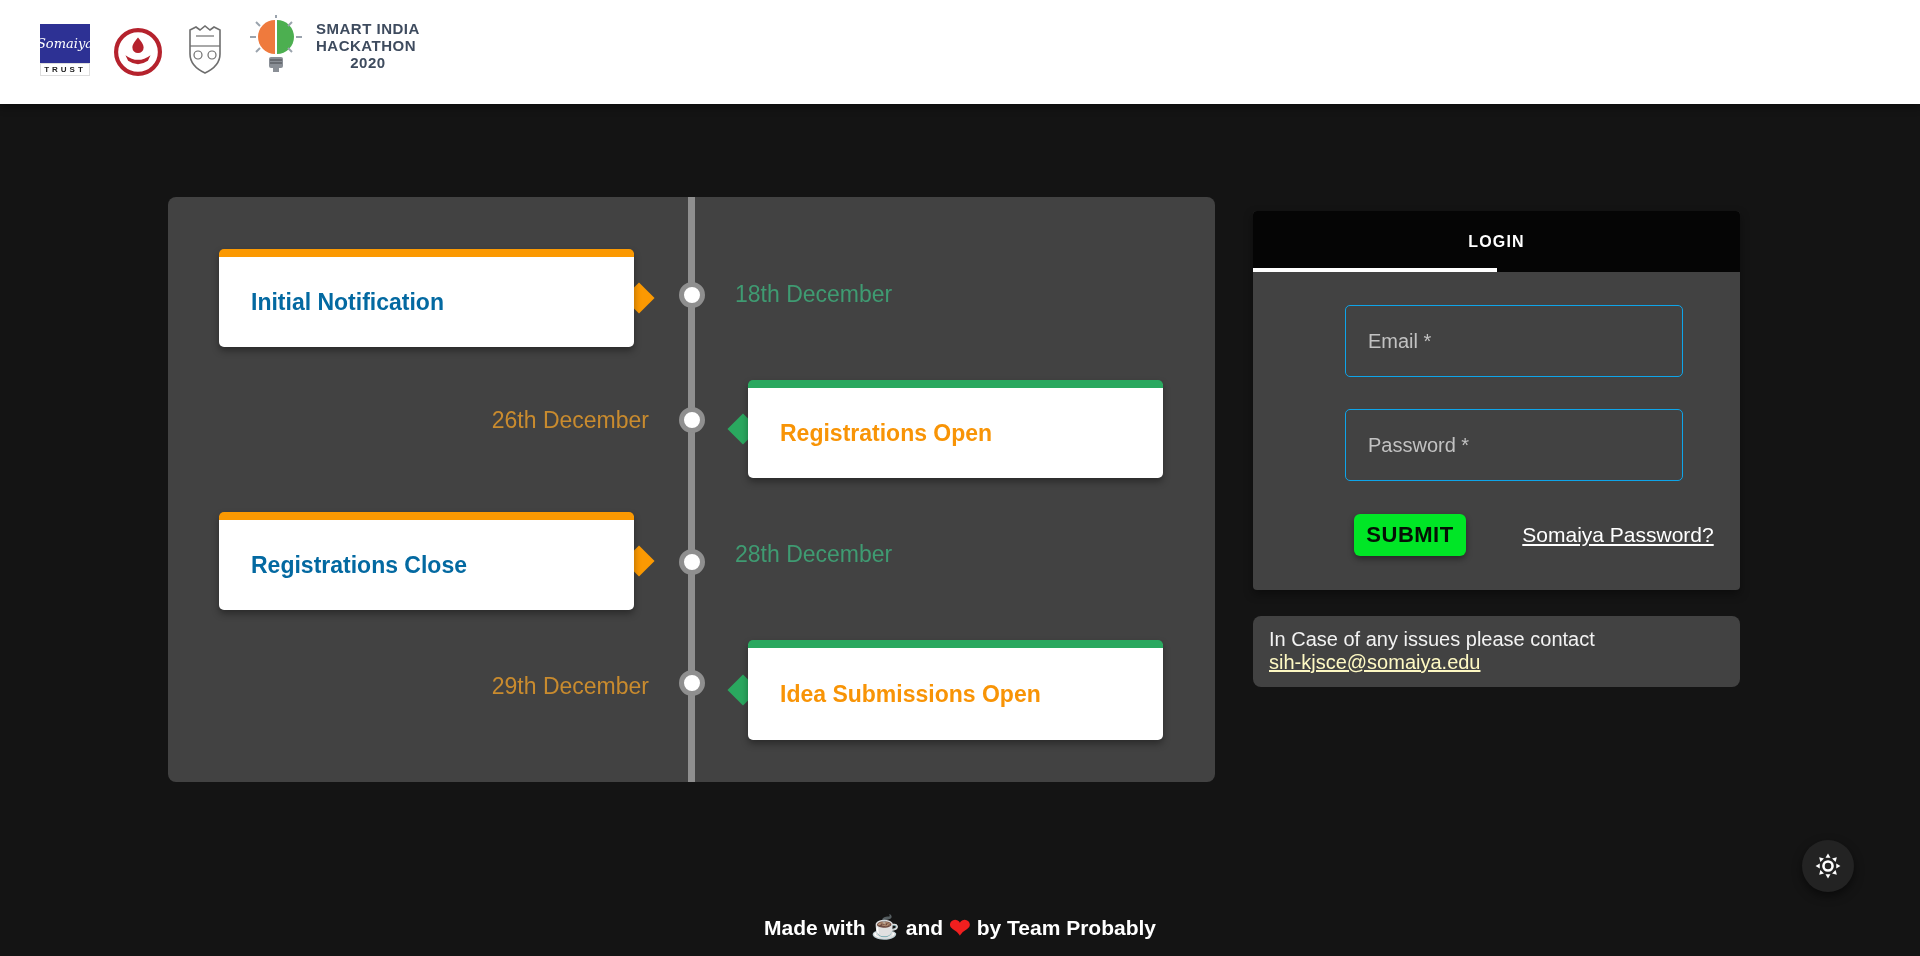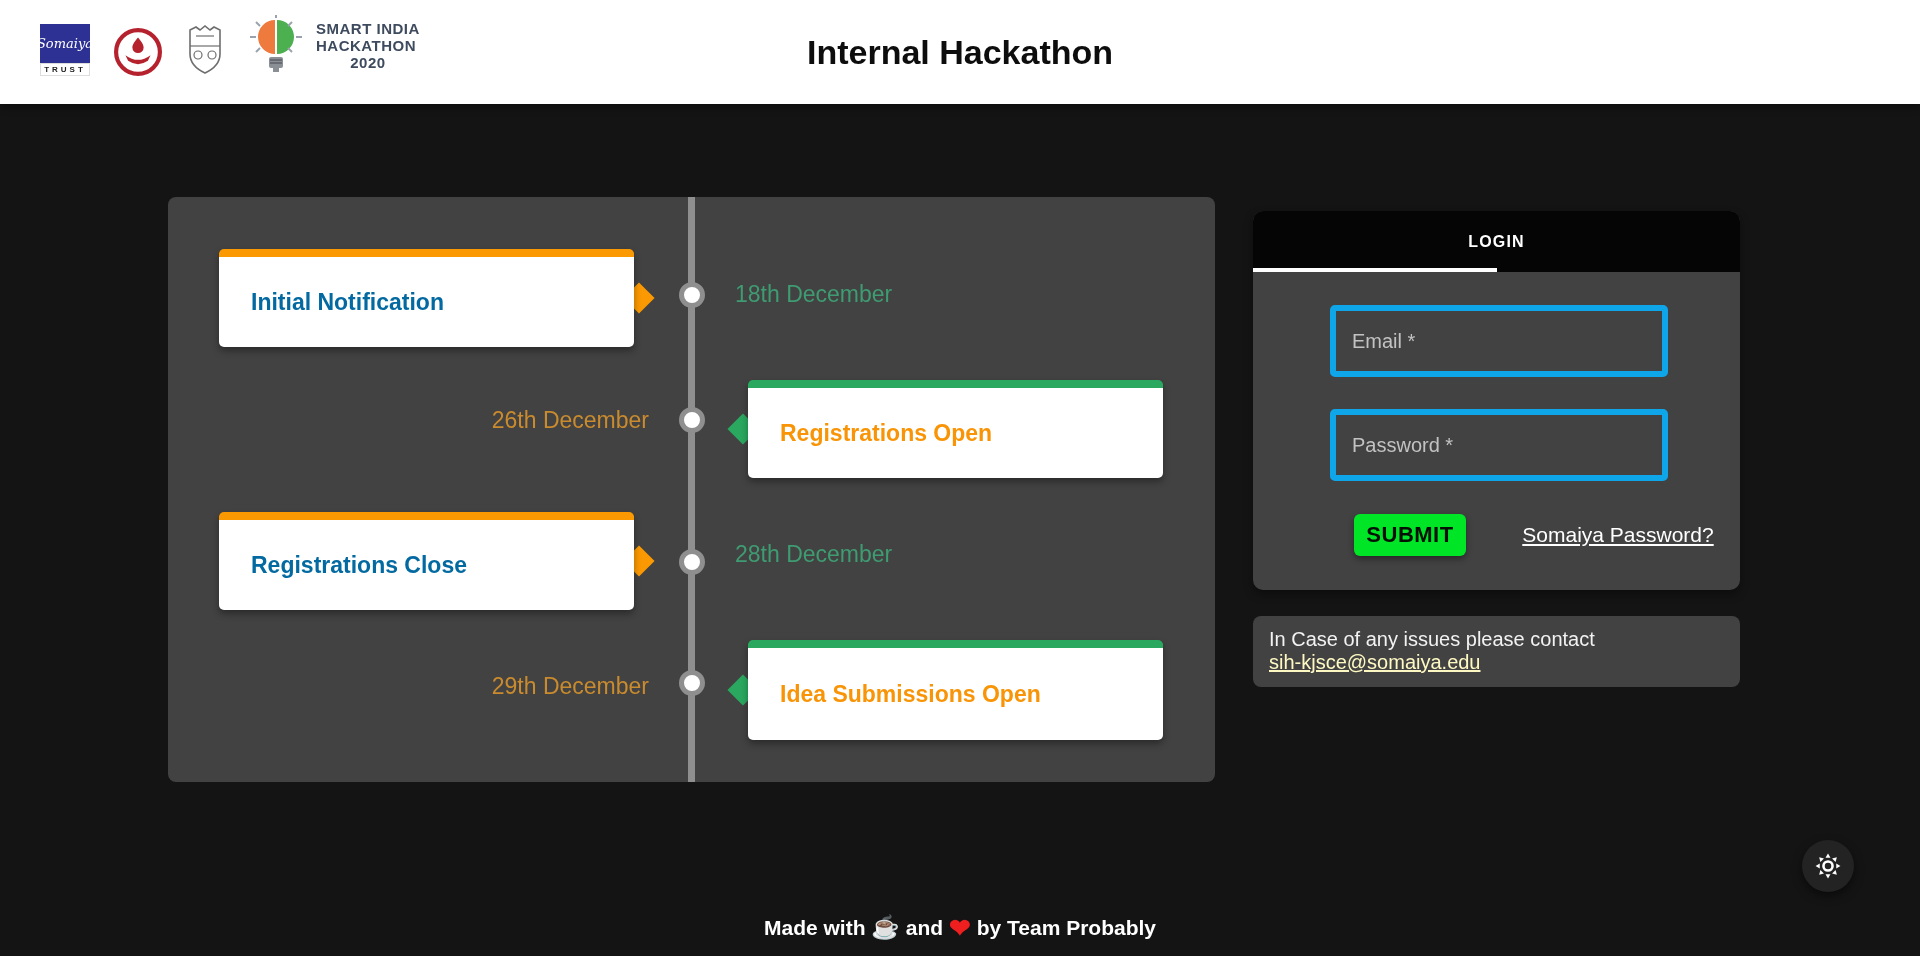--- a/index.html
+++ b/index.html
@@ -38,30 +38,30 @@
   .tl-arrow { position:absolute; width:22px; height:22px; transform:rotate(45deg); z-index:1; }
   .tl-arrow.orange { background:#fb9902; }
   .tl-arrow.green  { background:#2aa85f; }
   .tl-date { position:absolute; font-size:23px; z-index:2; }
   .tl-date.green  { color:#3f9b72; }
   .tl-date.orange { color:#c98b2e; }
   .tl-date.right-al { left:0; width:481px; text-align:right; }
 
   
   .auth { position:absolute; left:1253px; top:211px; width:487px; height:379px;
-          background:#424242; border-radius:10px; overflow:hidden; box-shadow:0 4px 10px rgba(0,0,0,.4); }
+          background:#424242; border-radius:4px; overflow:hidden; box-shadow:0 4px 10px rgba(0,0,0,.4); }
   .tabbar { position:relative; height:61px; background:#050505; display:flex; }
   .tab { flex:1; display:flex; align-items:center; justify-content:center;
          font-size:16px; letter-spacing:1.2px; cursor:pointer; }
   .tab.active { color:#ffffff; font-weight:bold; }
   .tab.idle   { color:#9a9a9a; font-weight:500; }
   .tab-indicator { position:absolute; left:0; bottom:0; width:50%; height:4px; background:#ffffff; }
-  .field { position:absolute; left:77px; width:338px; height:72px; background:transparent;
-           border:6px solid #0ea5e9; border-radius:5px; color:#e6e6e6; font-size:20px;
-           padding:0 16px; outline:none; font-family:"Liberation Sans", sans-serif; }
+  .field { position:absolute; left:92px; width:338px; height:72px; background:transparent;
+           border:1px solid #0ea5e9; border-radius:5px; color:#e6e6e6; font-size:20px;
+           padding:0 22px; outline:none; font-family:"Liberation Sans", sans-serif; }
   .field::placeholder { color:#c2c2c2; opacity:1; }
   .submit-btn { position:absolute; left:101px; top:303px; width:112px; height:42px;
                 background:#00e626; border:none; border-radius:6px; color:#051005;
                 font-size:22px; font-weight:bold; letter-spacing:.5px; cursor:pointer;
                 box-shadow:0 3px 6px rgba(0,0,0,.4); font-family:"Liberation Sans", sans-serif; }
   .forgot { position:absolute; left:260px; top:303px; width:210px; line-height:42px; text-align:center;
             color:#ffffff; font-size:21px; text-decoration:underline; cursor:pointer; }
 
   
   .contact { position:absolute; left:1253px; top:616px; width:487px; height:71px;
@@ -124,21 +124,20 @@
           <rect x="25" y="54" width="6" height="4" fill="#8a8f96"></rect>
         </svg>
         <div class="sih-text">
           <div>SMART INDIA</div>
           <div>HACKATHON</div>
           <div class="yr">2020</div>
         </div>
       </div>
     </div>
 
-    <div class="page-title">Internal Hackathon</div>
   </div>
 
   <div class="tl-panel">
     <div class="tl-line"></div>
 
     <div class="tl-dot" style="top:85px"></div>
     <div class="tl-dot" style="top:210px"></div>
     <div class="tl-dot" style="top:352px"></div>
     <div class="tl-dot" style="top:473px"></div>
 

